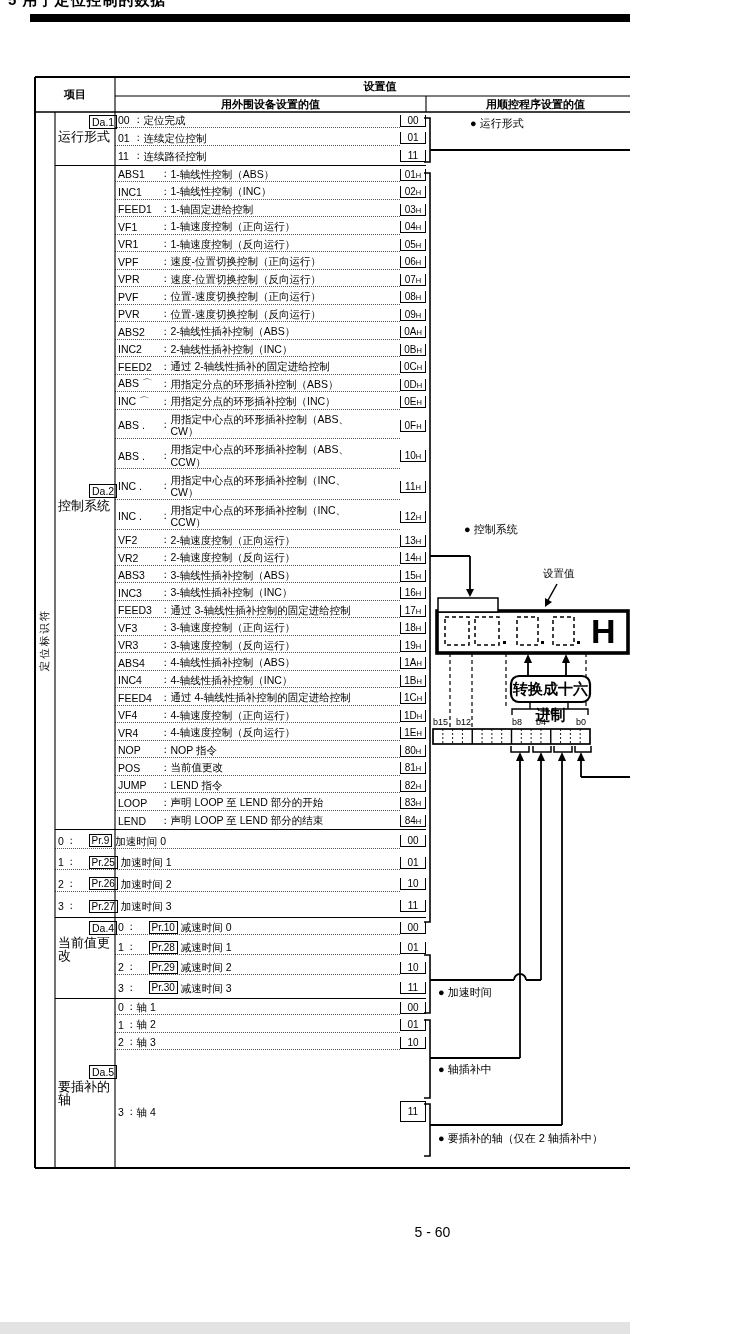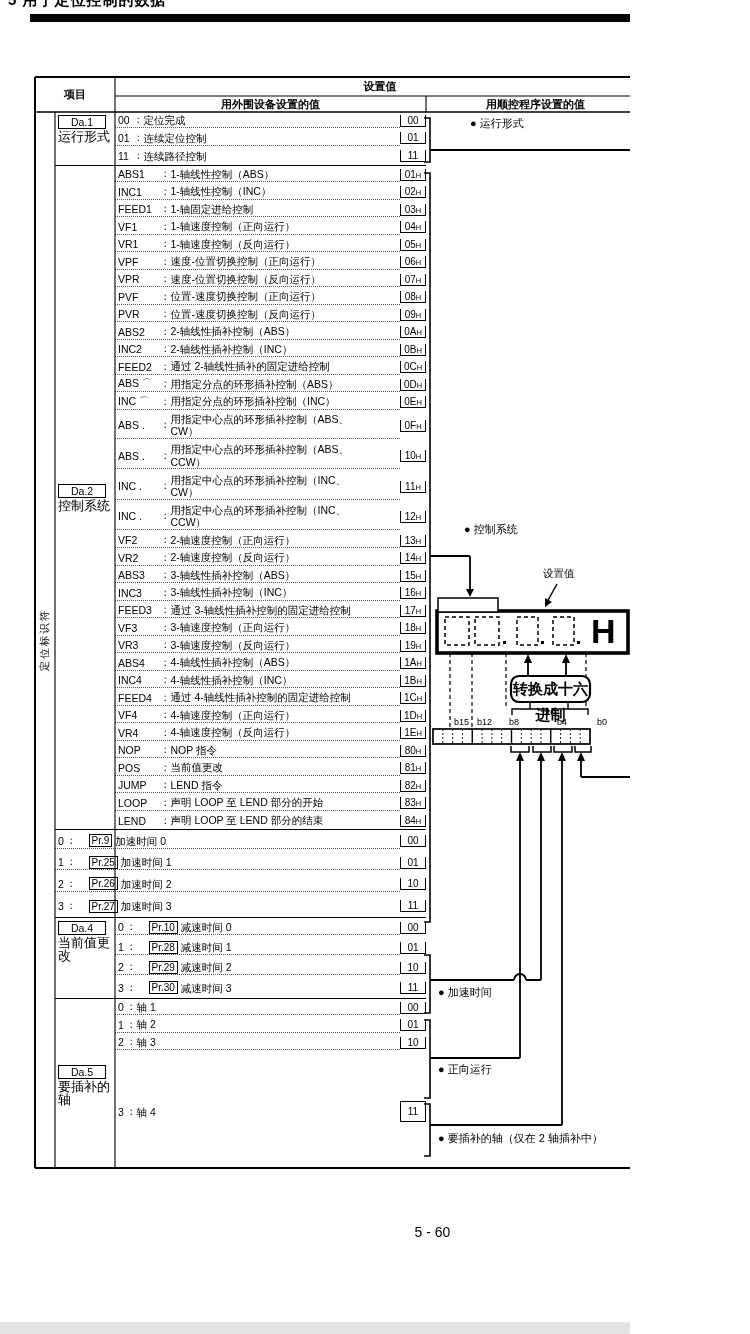--- a/index.html
+++ b/index.html
@@ -10,21 +10,21 @@
   .rule { left:30px; top:14px; width:675px; height:8px; background:#000; }
   .brand { left:708px; top:3px; font-size:20px; font-weight:bold; letter-spacing:0.5px; }
   .hcell { display:flex; align-items:center; justify-content:center; font-size:11px; font-weight:bold; overflow:hidden; white-space:nowrap; }
   .side-strip { left:35px; top:112px; width:20px; height:1056px; display:flex; align-items:center; justify-content:center; }
   .side-strip span { transform:rotate(-90deg); white-space:nowrap; font-size:10.5px; letter-spacing:2px; }
   .sections { left:55px; top:112px; width:371px; }
   .section { display:flex; border-top:1.3px solid #000; }
   .section:first-child { border-top:none; }
   .item { width:60px; display:flex; flex-direction:column; align-items:flex-start; padding:3px 1px 0 3px; }
   .s1 .item, .s4 .item { justify-content:center; padding-top:0; }
-  .dabox { border:1px solid #000; font-size:10.5px; padding:0 12px; margin-bottom:1px; white-space:nowrap; }
+  .dabox { border:1px solid #000; font-size:10.5px; padding:0 2px; margin-bottom:1px; white-space:nowrap;margin-left:31px; }
   .daname { font-size:13px; line-height:13px; width:56px; }
   .rows { display:flex; flex-direction:column; flex:1; }
   .row { display:flex; align-items:center; }
   .desc { flex:1; display:flex; align-items:center; border-bottom:1px dotted #555; padding-left:3px; overflow:hidden; }
   .row:last-child .desc { border-bottom:none; }
   .kw { display:inline-block; font-size:10.5px; white-space:nowrap; }
   .sep { font-size:10.5px; }
   .prbox { border:1px solid #000; font-size:10px; padding:0 2px; margin:0 3px 0 12px; white-space:nowrap; }
   .prbox:empty { display:none; border:none; margin:0; }
   .txt { font-size:10.5px; line-height:12.5px; white-space:pre-line; }
@@ -33,21 +33,21 @@
   .s0 .row { height:17.6px; } .s0 .kw { width:15px; }
   .s1 .row { height:17.5px; } .s1 .row.tall { height:30.3px; } .s1 .kw { width:42px; }
   .s2 .row { height:21.6px; } .s2 .kw { width:8px; }
   .s3 .row { height:20px; }   .s3 .kw { width:8px; }
   .s4 .row { height:17.5px; } .s4 .kw { width:8px; }
   .s4 .row.r2 { height:18px; }
   .s4 .row.xl { height:120px; }
   .s4 .row.xl .val { height:21px; align-self:center; border:1px solid #000; }
   .overlay { position:absolute; left:0; top:0; pointer-events:none; }
   .dlabel { position:absolute; font-size:11px; white-space:nowrap; }
-  .bit-label { position:absolute; font-size:9px;margin-left:21px; }
+  .bit-label { position:absolute; font-size:9px; }
   .bigH { position:absolute; left:591px; top:613px; font-size:34px; font-weight:bold; line-height:36px; }
   .hexbox-text { position:absolute; left:511px; top:676px; width:79px; height:26px; line-height:26px; text-align:center; font-size:15px; font-weight:bold; }
   .cellval { position:absolute; font-size:10px; display:flex; align-items:center; justify-content:center; }
   .cellval .h { font-size:7.5px; margin-top:2px; }
   .footer-num { position:absolute; left:390px; top:1224px; width:85px; text-align:center; font-size:14px; }
   .bottom-bar { position:absolute; left:0; top:1322px; width:750px; height:12px; background:#e3e3e3; }
 </style>
 </head>
 <body>
 
@@ -838,25 +838,25 @@
     </g>
   </svg>
 
   <div class="dlabel" style="left:470px;top:116px;">● 运行形式</div>
   <div class="dlabel" style="left:464px;top:522px;">● 控制系统</div>
   <div class="dlabel" style="left:543px;top:567px;font-size:10.5px;">设置值</div>
   <div class="bigH">H</div>
   <div class="hexbox-text">转换成十六进制</div>
   <div class="bit-label" style="left:433px;top:717px;">b15</div>
   <div class="bit-label" style="left:456px;top:717px;">b12</div>
-  <div class="bit-label" style="left:488px;top:717px;text-align:right;">b8</div>
+  <div class="bit-label" style="left:512px;top:717px;text-align:right;">b8</div>
   <div class="bit-label" style="left:536px;top:717px;">b4</div>
   <div class="bit-label" style="left:576px;top:717px;">b0</div>
   <div class="dlabel" style="left:438px;top:985px;">● 加速时间</div>
-  <div class="dlabel" style="left:438px;top:1062px;">● 正向运行</div>
+  <div class="dlabel" style="left:438px;top:1062px;">● 轴插补中</div>
   <div class="dlabel" style="left:438px;top:1131px;">● 要插补的轴（仅在 2 轴插补中）</div>
 
   <div class="cellval" style="left:645px;top:618px;width:50px;height:20px;">
     <span>0000</span>
       <span class="h">H</span>
   </div>
   <div class="cellval" style="left:695px;top:618px;width:35px;height:20px;">2000</div>
   <div class="cellval" style="left:734px;top:618px;width:34px;height:20px;justify-content:flex-start;">8000</div>
 
   <div class="footer-num">5 - 60</div>

